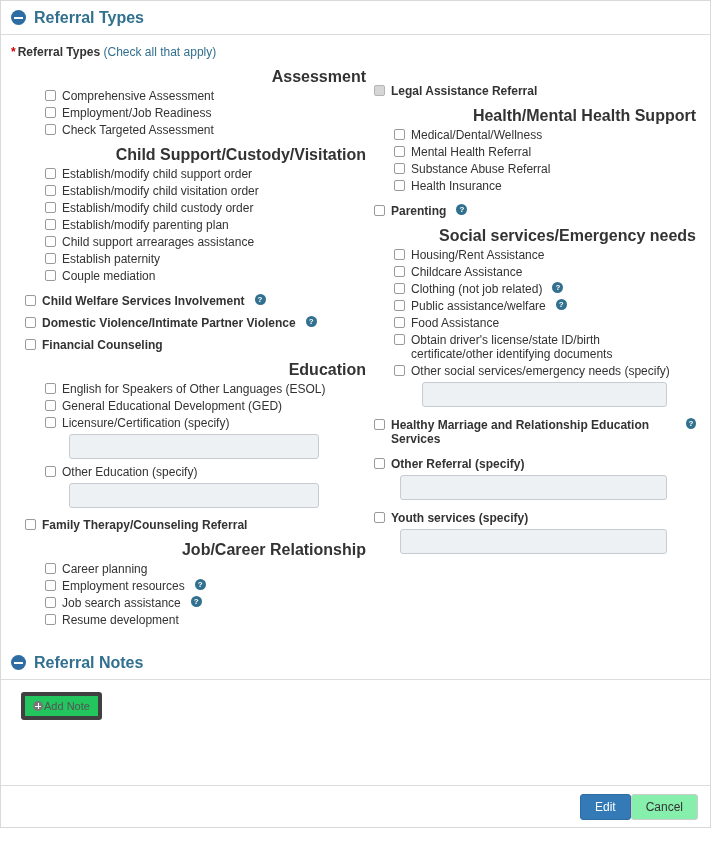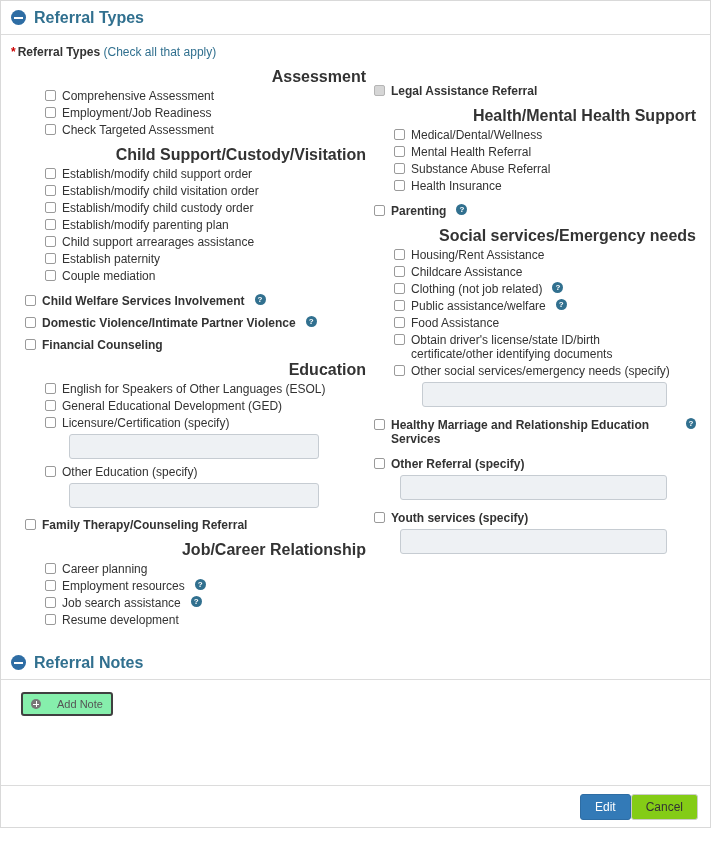--- a/index.html
+++ b/index.html
@@ -117,25 +117,25 @@
   }
   .text-input.w-right { width: 267px; margin-left: 26px; }
   .text-input.w-right2 { width: 245px; margin-left: 48px; }
 
   
   .notes-header { margin-top: 16px; }
   .add-note-btn {
     margin: 12px 0 0 20px;
     display: inline-flex;
     align-items: center;
-    gap: 16px;
+    gap: 1px;
     font-size: 11px;
     color: #555;
-    background: #86efac;
-    border: 2px solid #404040;
+    background: #22c55e;
+    border: 4px solid #404040;
     border-radius: 3px;
     padding: 4px 8px;
   }
   .plus-icon {
     width: 10px; height: 10px;
     border-radius: 50%;
     background: #777;
     position: relative;
     display: inline-block;
   }
@@ -159,21 +159,21 @@
     background: #fff;
   }
   .btn {
     font-size: 12px;
     border-radius: 3px;
     padding: 5px 14px;
     border: 1px solid transparent;
     cursor: pointer;
   }
   .btn-primary { background: #337ab7; border-color: #2e6da4; color: #fff; }
-  .btn-default { background: #84cc16; border-color: #cccccc; color: #333; }
+  .btn-default { background: #86efac; border-color: #cccccc; color: #333; }
   .multiline { line-height: 14px; }
 </style>
 </head>
 <body>
 
 <div id="page">
 
   
   <div class="section-header">
     <span class="collapse-icon"></span>

